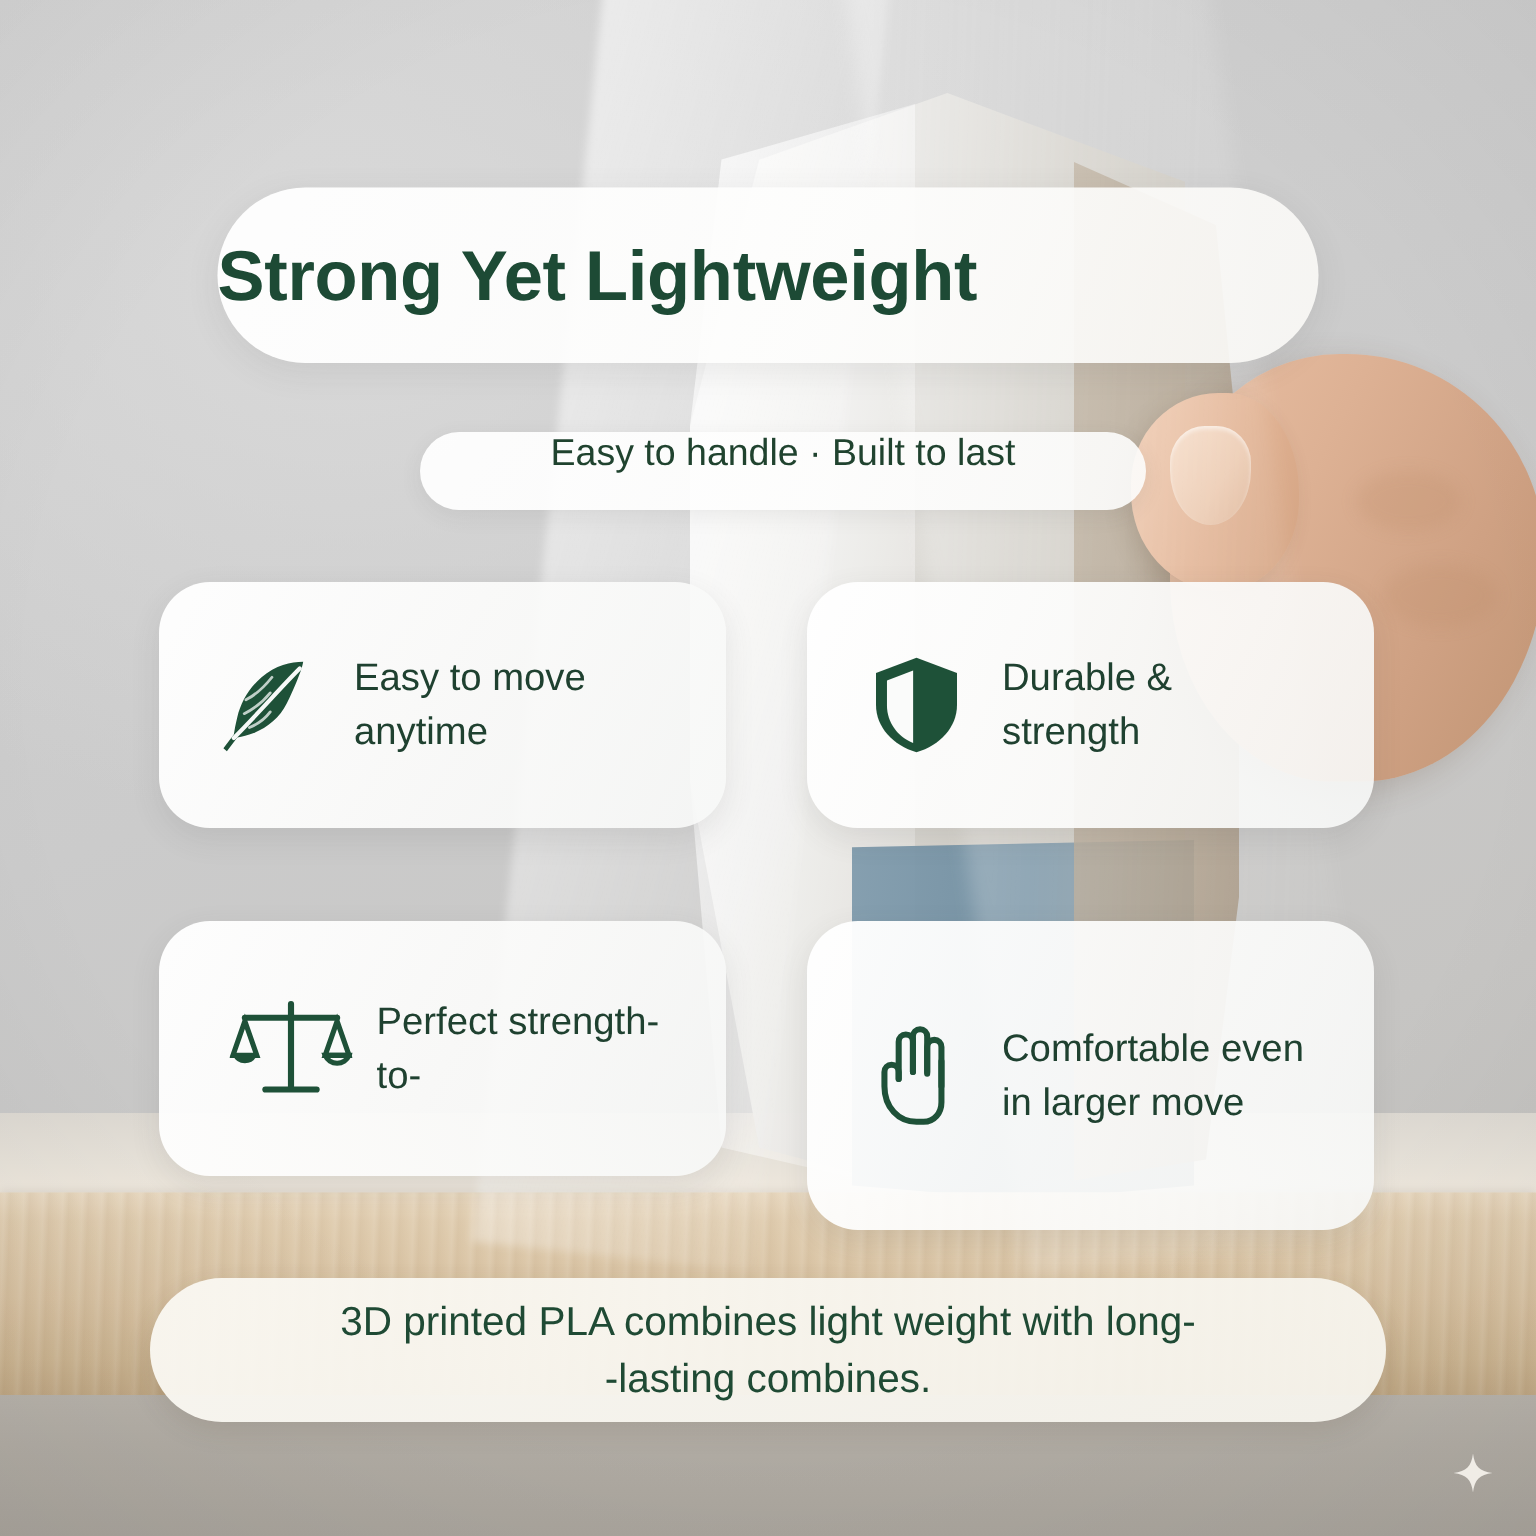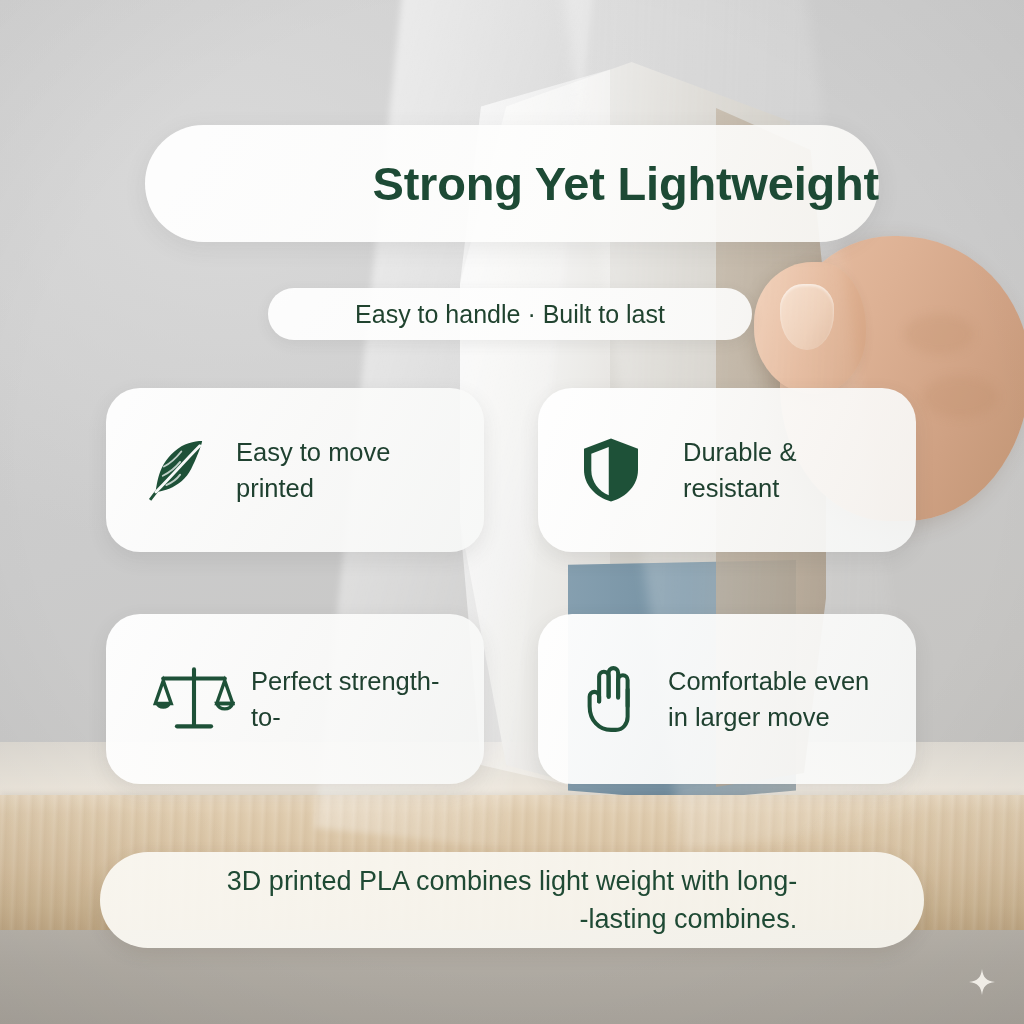--- a/index.html
+++ b/index.html
@@ -175,41 +175,41 @@
     position: absolute;
     left: 145px;
     top: 125px;
     width: 734px;
     height: 117px;
     border-radius: 60px;
     background: linear-gradient(120deg, rgba(255,255,255,0.96) 0%, rgba(253,253,252,0.93) 55%, rgba(250,249,246,0.90) 100%);
     box-shadow: 0 6px 22px rgba(80,80,80,0.10);
     display: flex;
     align-items: center;
-    justify-content: flex-end;
+    justify-content: flex-start;
   }
   .title-text {
     color: #1d4a35;
     font-size: 47px;
     font-weight: bold;
     letter-spacing: -0.2px;
     white-space: nowrap;
   }
 
   .subtitle-pill {
     position: absolute;
-    left: 268px;
+    left: 280px;
     top: 288px;
     width: 484px;
     height: 52px;
     border-radius: 30px;
     background: linear-gradient(120deg, rgba(255,255,255,0.94) 0%, rgba(252,252,251,0.90) 100%);
     box-shadow: 0 4px 14px rgba(80,80,80,0.09);
     display: flex;
-    align-items: center;
+    align-items: flex-start;
     justify-content: center;
   }
   .subtitle-text {
     color: #20432f;
     font-size: 25px;
     white-space: nowrap;
   }
 
   .card {
     position: absolute;
@@ -217,23 +217,23 @@
     height: 164px;
     border-radius: 34px;
     background: linear-gradient(118deg, rgba(255,255,255,0.97) 0%, rgba(252,252,251,0.93) 48%, rgba(247,248,247,0.90) 100%);
     box-shadow: 0 7px 20px rgba(70,70,70,0.11);
     display: flex;
     align-items: center;
     padding: 0 22px 0 30px;
     box-sizing: border-box;
   }
   .card-1 { left: 106px; top: 388px; }
-  .card-2 { left: 538px; top: 388px; gap: 15px; }
+  .card-2 { left: 538px; top: 388px; }
   .card-3 { left: 106px; top: 614px; height: 170px; padding-left: 45px; }
-  .card-4 { left: 538px; top: 614px; height: 170px; }
+  .card-4 { left: 538px; top: 614px; height: 206px; }
 
   .card-icon {
     width: 86px;
     min-width: 86px;
     height: 86px;
     display: flex;
     align-items: center;
     justify-content: center;
     margin-right: 14px;
   }
@@ -255,21 +255,20 @@
     box-shadow: 0 6px 18px rgba(70,60,45,0.12);
     display: flex;
     align-items: center;
     justify-content: center;
     text-align: center;
   }
   .footer-text {
     color: #1f4a34;
     font-size: 27px;
     line-height: 1.42;
-    text-align: right;
   }
   .footer-text .l2 { display: block; }
 
   .sparkle {
     position: absolute;
     left: 982px;
     top: 982px;
     width: 26px;
     height: 26px;
     transform: translate(-50%, -50%);
@@ -320,34 +319,34 @@
     <div class="card card-1">
       <span class="card-icon">
         <svg viewBox="0 0 64 64" width="74" height="74" aria-hidden="true">
           <path d="M52 7c-7 0-16 2-24 9C20 23 16 31 14 39c-1 4-1.5 7-2 10l-6 8 2 1.6 6-7.8c3-.6 6-1.2 9.5-2.6 8-3.2 15-9 19-17 4-8 9-20 9.5-24.2z" fill="#1e5138"></path>
           <path d="M50 11C38 23 27 36 12 51" stroke="#f7f9f8" stroke-width="2.4" fill="none" stroke-linecap="round"></path>
           <path d="M21 45c5-2 9-5 12-9M18 37c6-3 11-7 15-12M19 29c6-3 11-8 15-13" stroke="#f7f9f8" stroke-width="1.6" fill="none" stroke-linecap="round" opacity="0.75"></path>
         </svg>
       </span>
       <span class="card-text">
         <span>Easy to move</span>
-        <span class="l2">printed</span>
+        <span class="l2">anytime</span>
       </span>
     </div>
 
     <div class="card card-2">
       <span class="card-icon">
         <svg viewBox="0 0 64 64" width="72" height="72" aria-hidden="true">
           <path d="M32 4 8 13v19c0 13 10 24 24 28 14-4 24-15 24-28V13L32 4z" fill="#1e5138"></path>
           <path d="M30 11.5 14.5 17.5v14.8c0 10 6.4 18.7 15.5 22.2V11.5z" fill="#fafbfa"></path>
         </svg>
       </span>
       <span class="card-text">
         <span>Durable &amp;</span>
-        <span class="l2">resistant</span>
+        <span class="l2">strength</span>
       </span>
     </div>
 
     <div class="card card-3">
       <span class="card-icon">
         <svg viewBox="0 0 72 64" width="82" height="74" aria-hidden="true">
           <g stroke="#1e5138" stroke-width="3.6" fill="none" stroke-linecap="round">
             <line x1="36" y1="6" x2="36" y2="55"></line>
             <line x1="9" y1="14" x2="63" y2="14"></line>
             <line x1="21" y1="56" x2="51" y2="56"></line>

